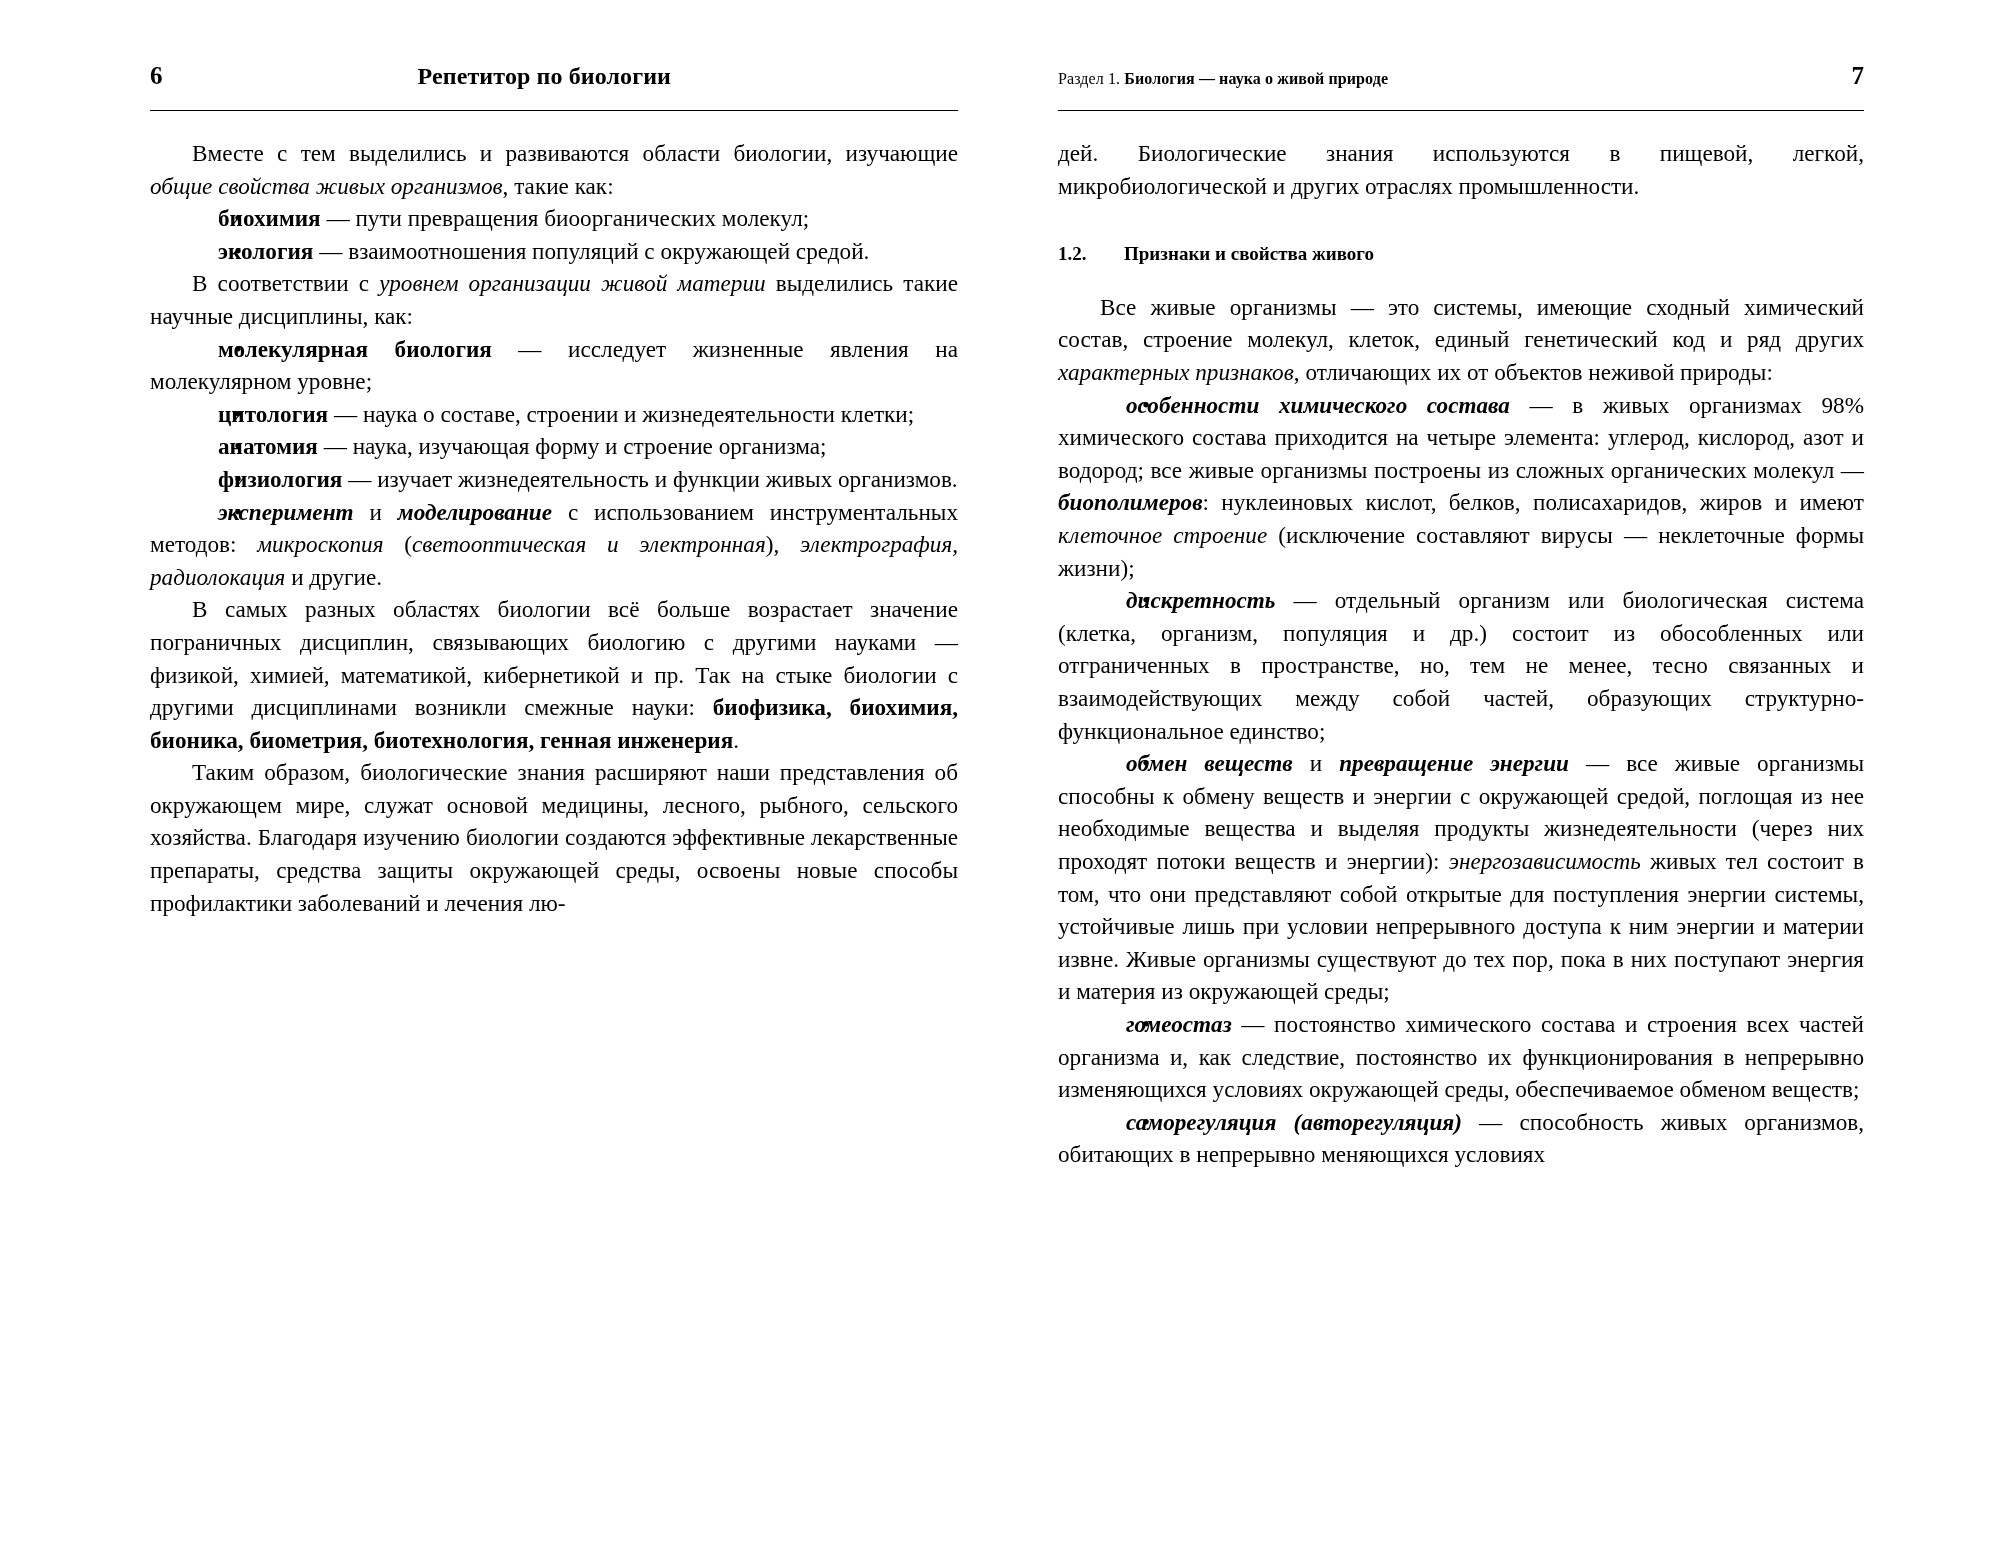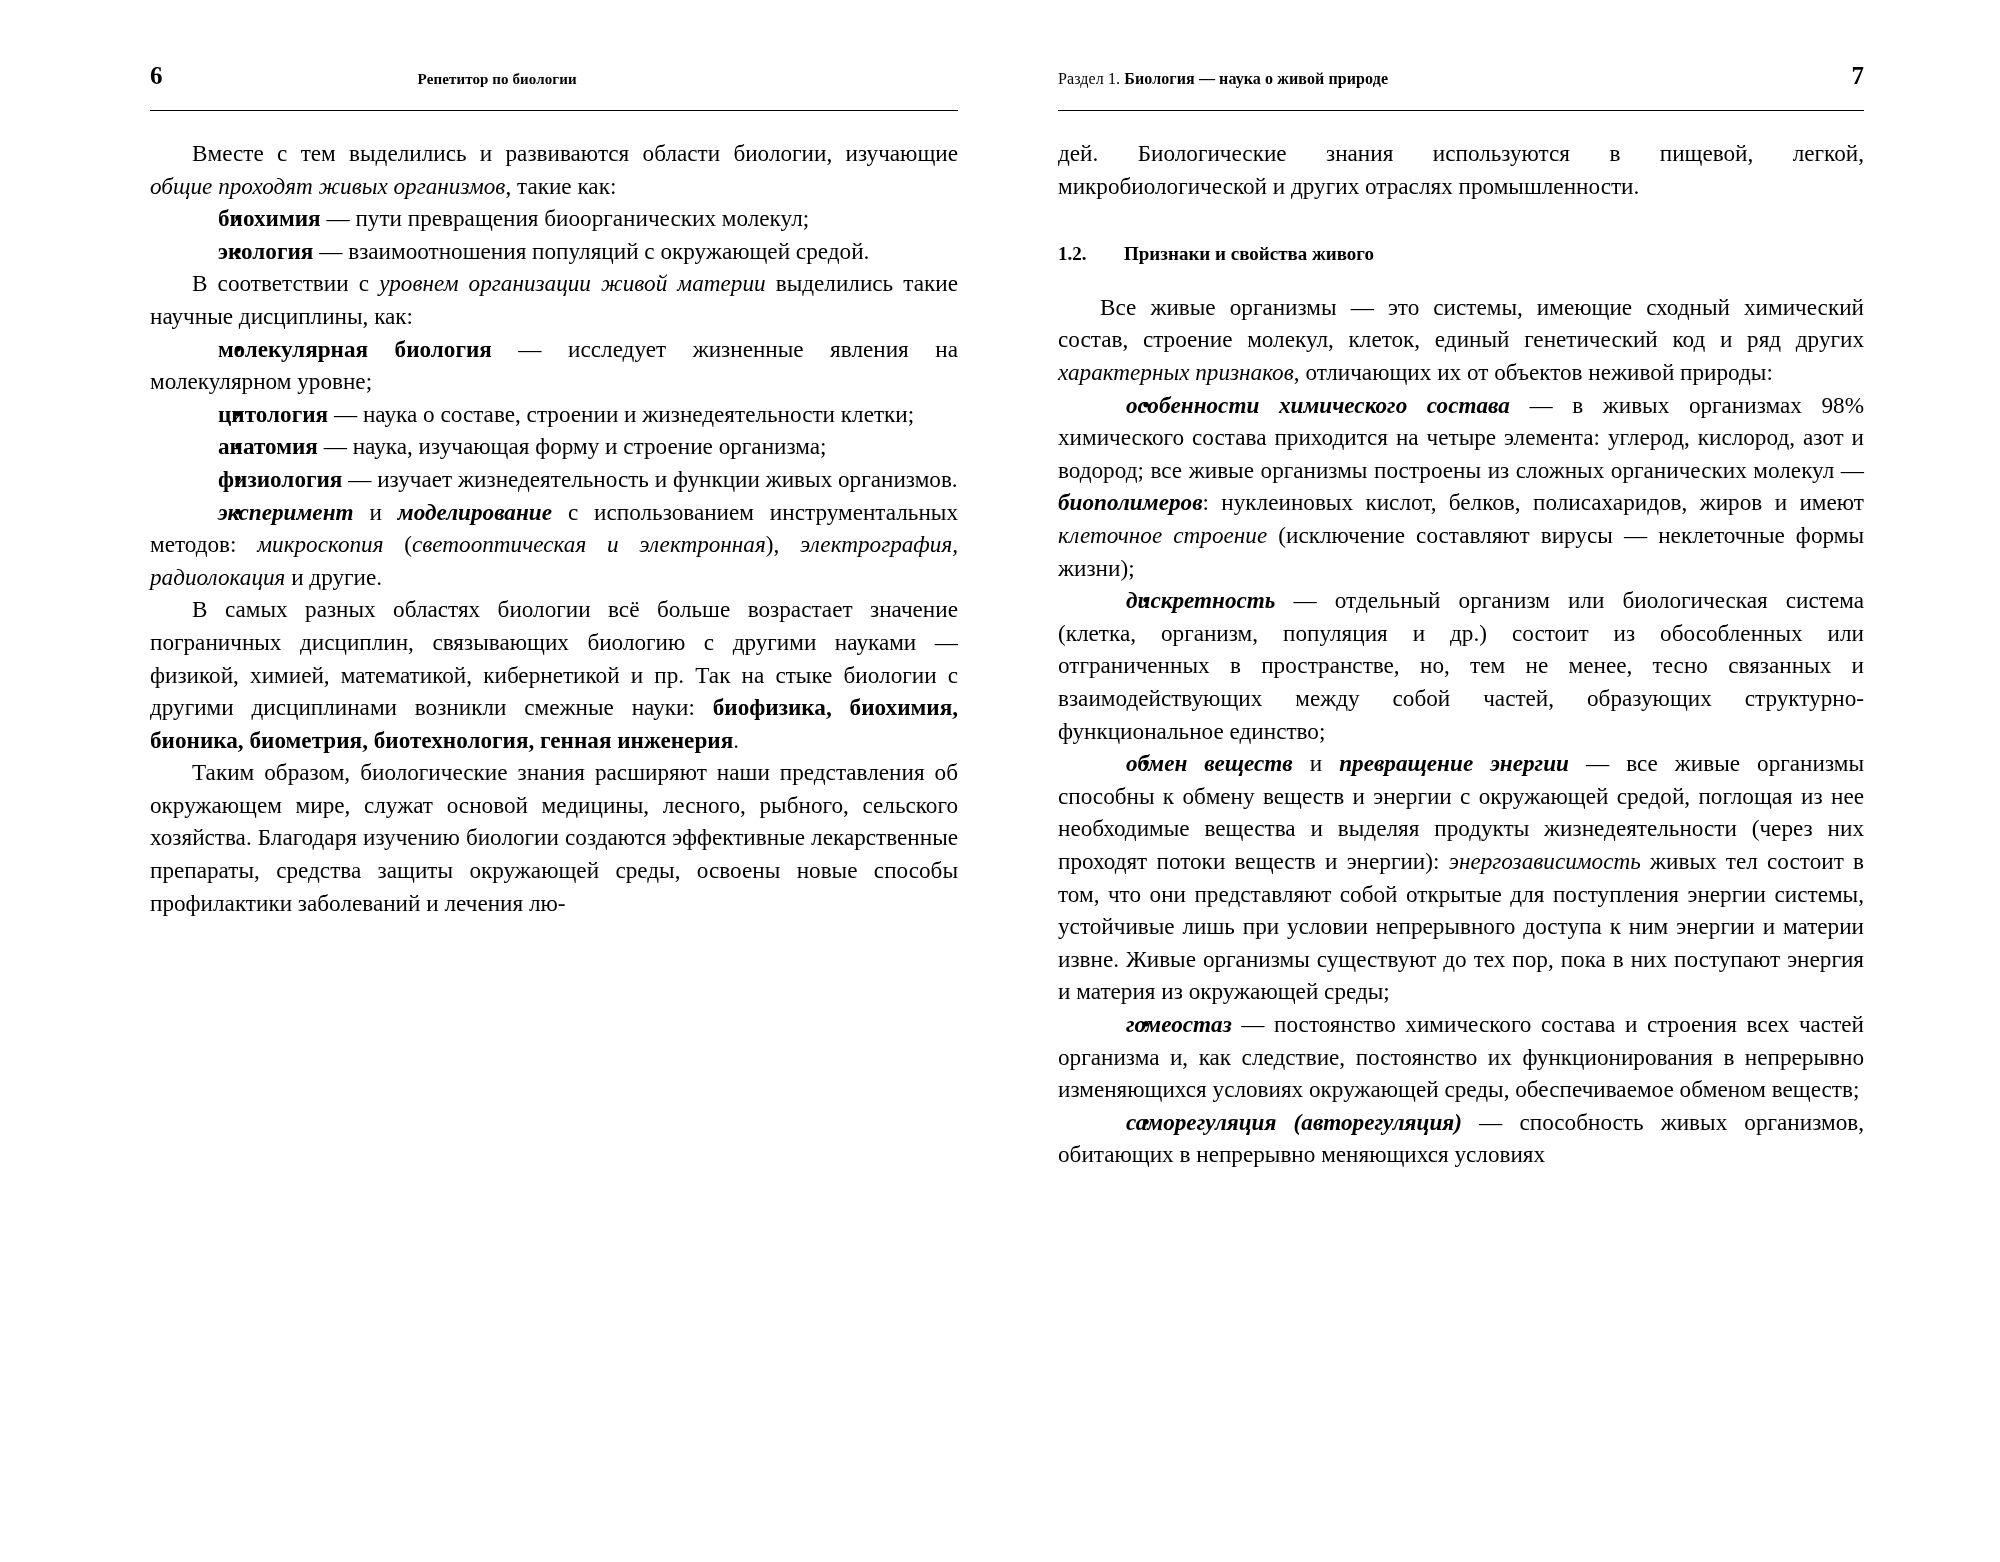--- a/index.html
+++ b/index.html
@@ -43,21 +43,21 @@
     font-weight: bold;
   }
   .runhead-left {
     display: flex;
     align-items: baseline;
   }
   .runhead-left .folio { margin-right: 0; }
   .runhead-left .rh-title {
     margin-left: 255px;
     font-weight: bold;
-    font-size: 15px;
+    font-size: 24px;
   }
   .runhead-right {
     display: flex;
     align-items: baseline;
     justify-content: space-between;
   }
   .runhead-right .rh-title-wrap {
     font-size: 16px;
   }
   .runhead-right .rh-part {
@@ -108,21 +108,21 @@
 
 <div class="spread">
 
   <div class="page page-left">
     <div class="runhead runhead-left">
       <span class="folio">6</span>
       <span class="rh-title">Репетитор по биологии</span>
     </div>
     <hr class="rule">
     <div class="body" id="left-body">
-        <p class="ind"><span>Вместе с тем выделились и развиваются области биологии, изучающие </span><span class="i">общие проходят живых организмов</span><span>, такие как:</span></p>
+        <p class="ind"><span>Вместе с тем выделились и развиваются области биологии, изучающие </span><span class="i">общие свойства живых организмов</span><span>, такие как:</span></p>
         <p class="bullet"><span class="bul">•</span><span class="b">биохимия</span><span> — пути превращения биоорганических молекул;</span></p>
         <p class="bullet"><span class="bul">•</span><span class="b">экология</span><span> — взаимоотношения популяций с окружающей средой.</span></p>
         <p class="ind"><span>В соответствии с </span><span class="i">уровнем организации живой материи</span><span> выделились такие научные дисциплины, как:</span></p>
         <p class="bullet"><span class="bul">•</span><span class="b">молекулярная биология</span><span> — исследует жизненные явления на молекулярном уровне;</span></p>
         <p class="bullet"><span class="bul">•</span><span class="b">цитология</span><span> — наука о составе, строении и жизнедеятельности клетки;</span></p>
         <p class="bullet"><span class="bul">•</span><span class="b">анатомия</span><span> — наука, изучающая форму и строение организма;</span></p>
         <p class="bullet"><span class="bul">•</span><span class="b">физиология</span><span> — изучает жизнедеятельность и функции живых организмов.</span></p>
         <p class="bullet"><span class="bul">•</span><span class="bi">эксперимент</span><span> и </span><span class="bi">моделирование</span><span> с использованием инструментальных методов: </span><span class="i">микроскопия</span><span> (</span><span class="i">светооптическая и электронная</span><span>), </span><span class="i">электрография, радиолокация</span><span> и другие.</span></p>
         <p class="ind"><span>В самых разных областях биологии всё больше возрастает значение пограничных дисциплин, связывающих биологию с другими науками — физикой, химией, математикой, кибернетикой и пр. Так на стыке биологии с другими дисциплинами возникли смежные науки: </span><span class="b">биофизика, биохимия, бионика, биометрия, биотехнология, генная инженерия</span><span>.</span></p>
         <p class="ind"><span>Таким образом, биологические знания расширяют наши представления об окружающем мире, служат основой медицины, лесного, рыбного, сельского хозяйства. Благодаря изучению биологии создаются эффективные лекарственные препараты, средства защиты окружающей среды, освоены новые способы профилактики заболеваний и лечения лю-</span></p>

